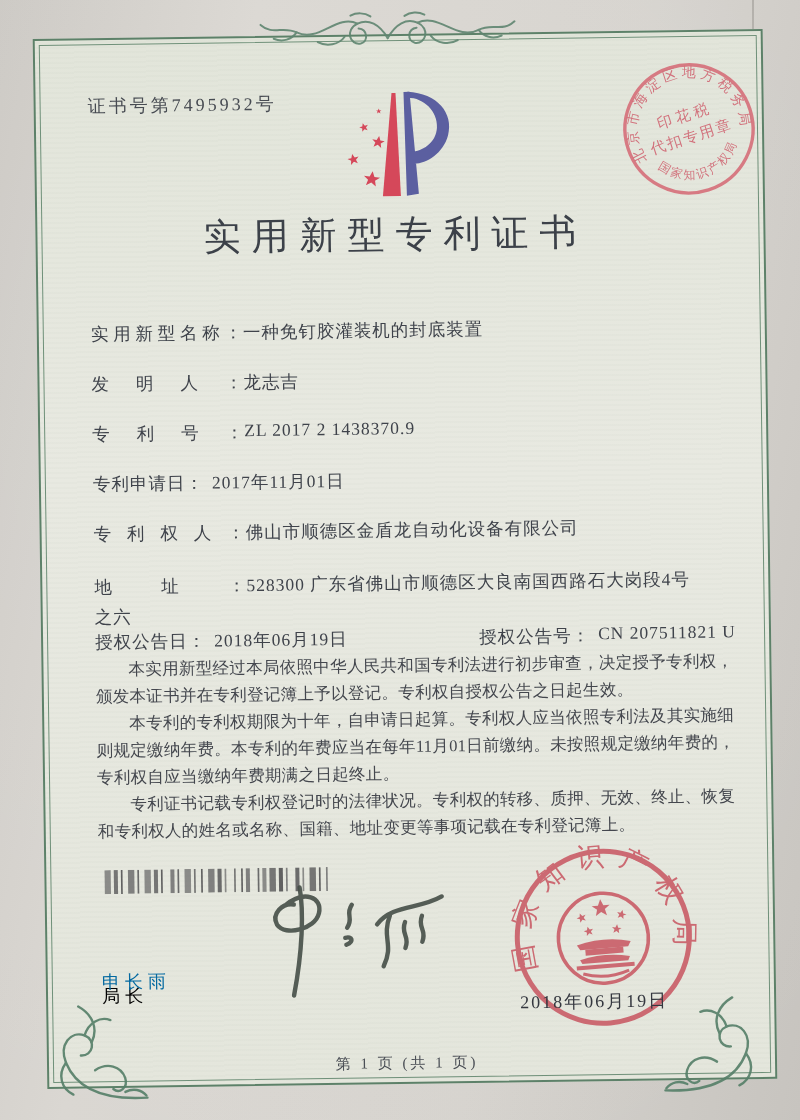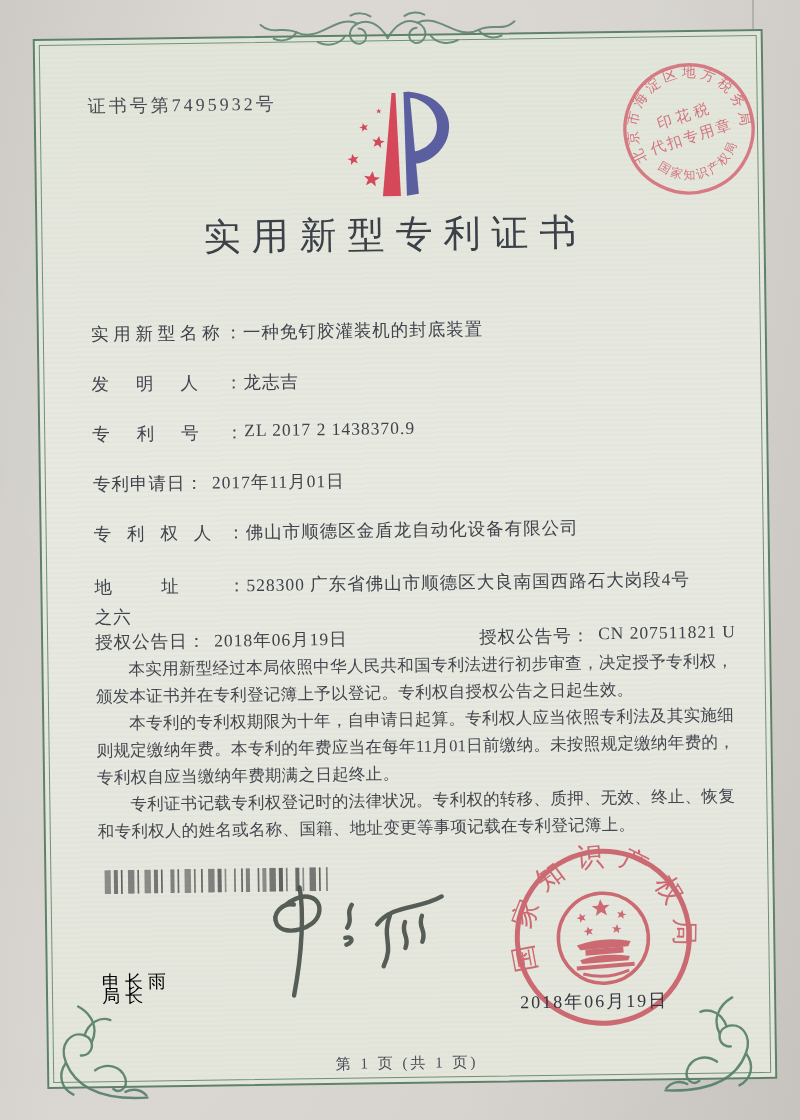--- a/index.html
+++ b/index.html
@@ -41,21 +41,21 @@
   .r6{top:250px;width:612px;white-space:normal;line-height:30px;}
   .r7{top:308px;width:652px;}
   .flabel{display:inline-block;width:152px;text-align:justify;text-align-last:justify;vertical-align:top;}
   .flabel.nat{width:auto;text-align-last:auto;margin-right:8px;}
   .cell2{position:absolute;left:384px;top:0;white-space:nowrap;}
   .paras{left:94px;top:652px;width:654px;font-size:16.5px;line-height:27px;
     color:#44474e;letter-spacing:.3px;}
   .paras p{margin:0;text-indent:2em;}
   .barcode{left:100px;top:866px;width:224px;height:24px;}
   .role{left:96px;top:980px;font-size:18px;letter-spacing:5px;color:#000000;}
-  .name{left:96px;top:966px;font-size:18px;letter-spacing:5px;color:#000000;}
+  .name{left:96px;top:966px;font-size:18px;letter-spacing:5px;color:#0369a1;}
   .sig{left:228px;top:880px;}
   .seal{left:503px;top:845px;transform:rotate(-4deg);}
   .seal-date{left:514px;top:992px;font-size:18px;letter-spacing:2px;color:#34373f;z-index:6;}
   .stamp{left:620px;top:58px;transform:rotate(-17deg);opacity:.85;}
   .footer{left:0;right:0;top:1054px;text-align:center;font-size:15px;letter-spacing:3px;color:#4a4e55;}
   .flourish{left:262px;top:6px;}
   .corner-l{left:28px;top:996px;}
   .corner-r{left:655px;top:996px;transform:scaleX(-1);}
   svg{display:block;}
 </style>

